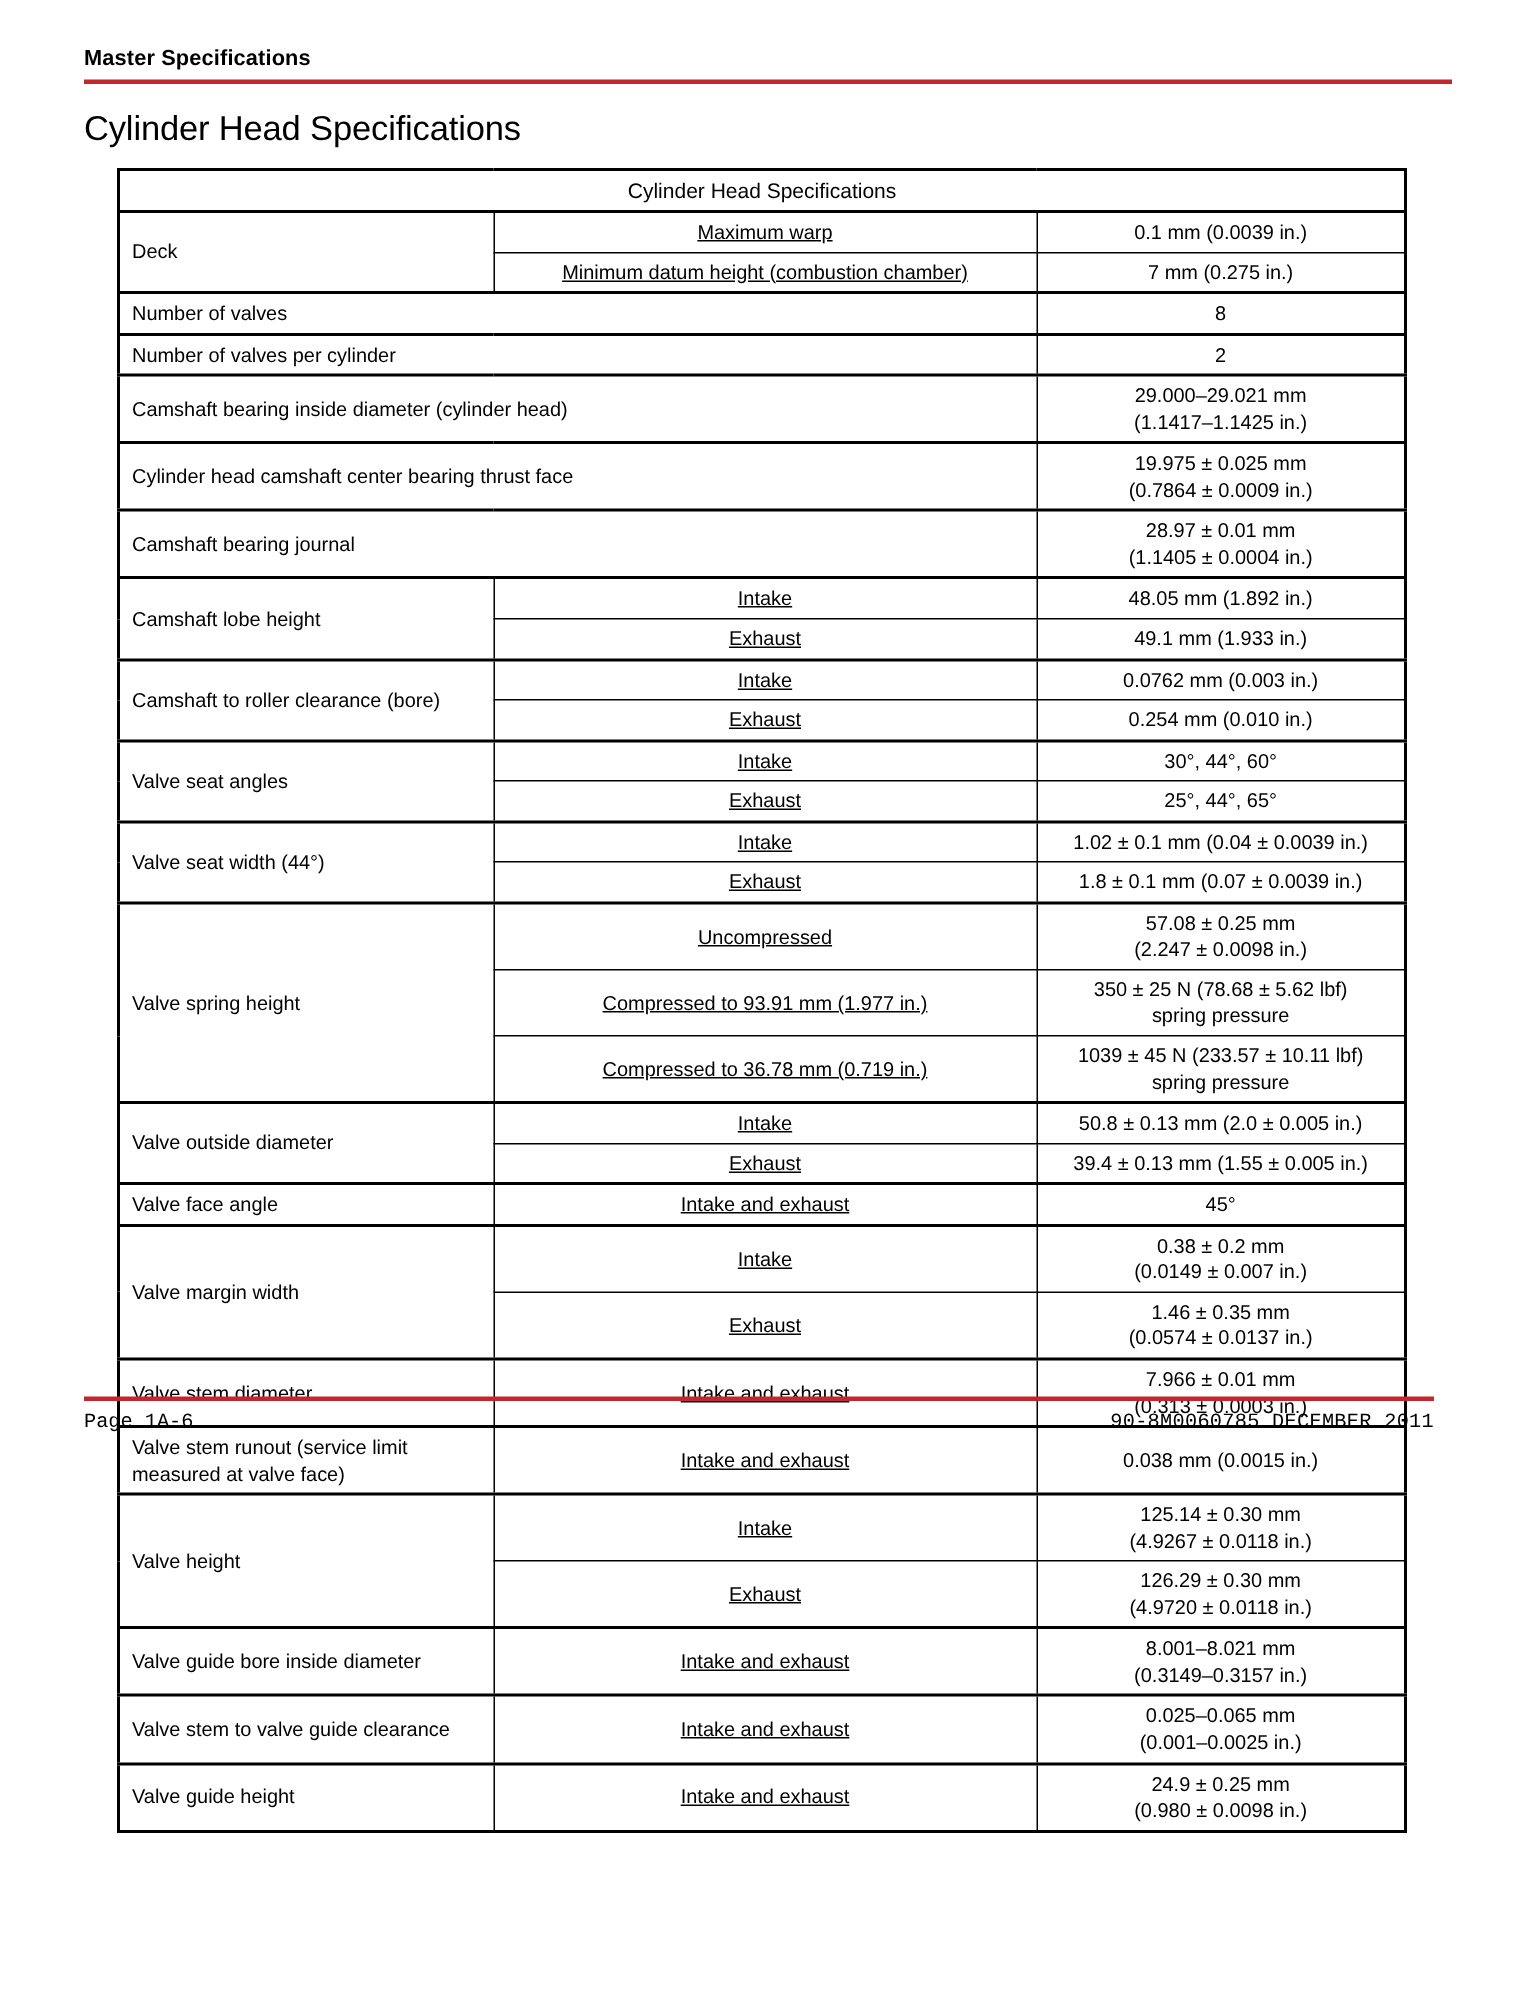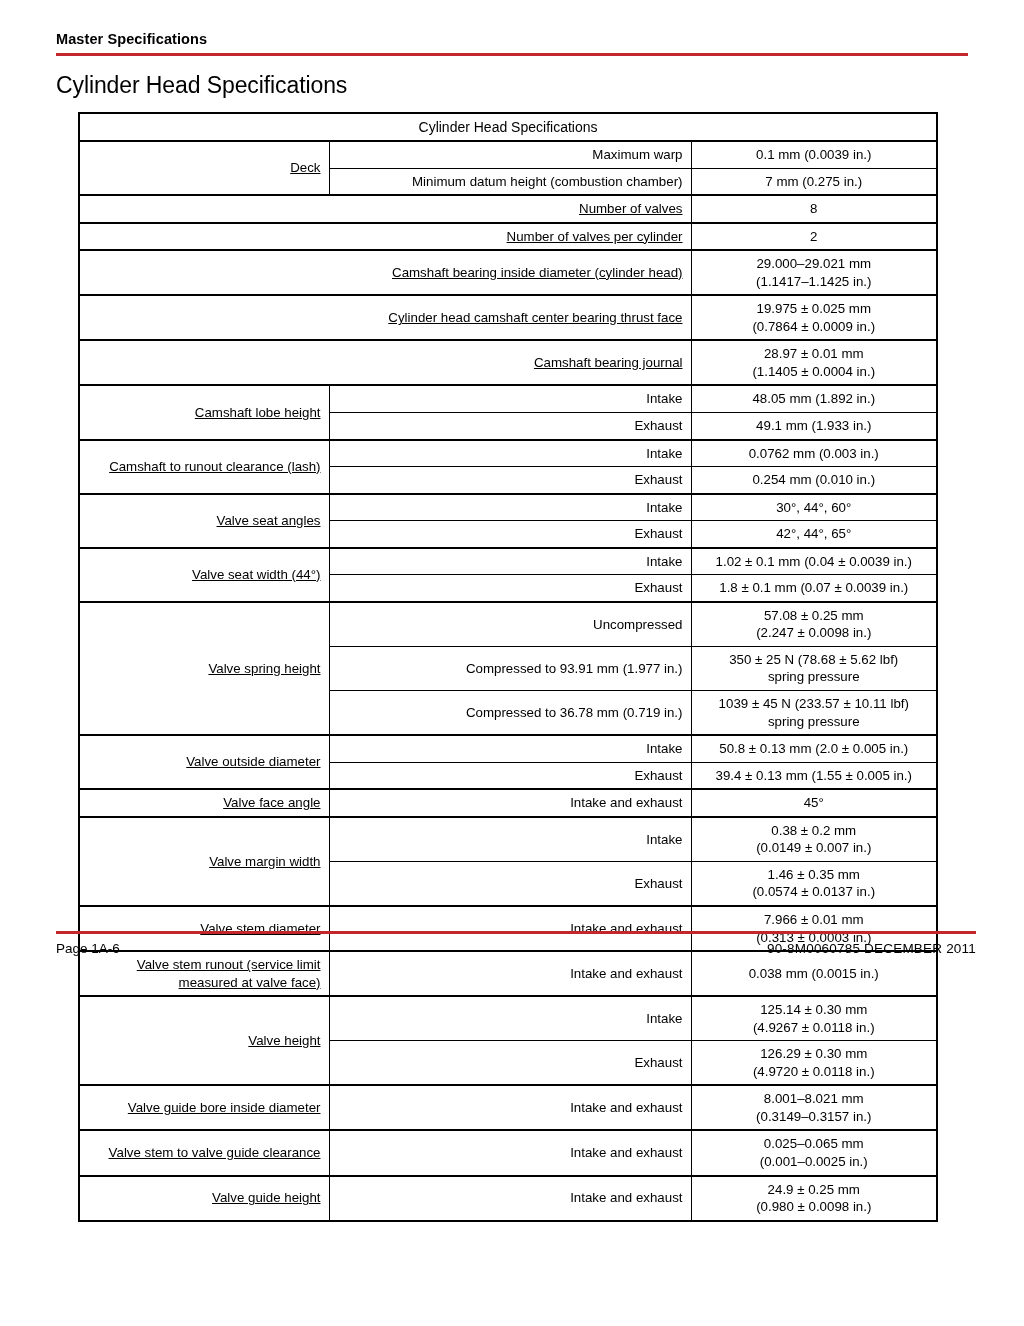--- a/index.html
+++ b/index.html
@@ -65,22 +65,22 @@
   table.spec col.c2 { width: 362px; }
   table.spec col.c3 { width: 246px; }
 
   table.spec td, table.spec th {
     border: 1.2px solid #000;
     padding: 4px 8px;
     vertical-align: middle;
     line-height: 1.32;
     font-weight: normal;
   }
-  td.lbl { text-align: right; text-decoration: underline; }
-  td.sub { text-align: right; }
+  td.lbl { text-align: left; }
+  td.sub { text-align: center; text-decoration: underline; }
   td.val { text-align: center; }
   th.tbl-title {
     text-align: center;
     font-weight: bold;
     font-size: 14px;
     padding: 5px 8px;
     border-bottom: 2.5px solid #000;
   }
   td.grp {
     border-right: 1.2px solid #000;
@@ -88,22 +88,23 @@
   
   tr.grp-top > td, tr.grp-top > th {
     border-top: 2.2px solid #000;
   }
   .h-two  { height: 44px; }
 
   
   .doc-footer {
     position: absolute;
     left: 56px;
-    right: 48px;
+    right: 68px;
     bottom: 40px;
+    font-family: Liberation Mono, monospace;
   }
   .footer-rule {
     height: 3px;
     background: #c1272d;
     width: 100%;
     margin-bottom: 7px;
   }
   .footer-row {
     display: flex;
     justify-content: space-between;
@@ -175,37 +176,37 @@
           <td class="lbl grp" rowspan="2">Camshaft lobe height</td>
           <td class="sub">Intake</td>
           <td class="val">48.05 mm (1.892 in.)</td>
         </tr>
         <tr>
           <td class="sub">Exhaust</td>
           <td class="val">49.1 mm (1.933 in.)</td>
         </tr>
 
         <tr class="grp-top">
-          <td class="lbl grp" rowspan="2">Camshaft to runout clearance (lash)</td>
+          <td class="lbl grp" rowspan="2">Camshaft to roller clearance (bore)</td>
           <td class="sub">Intake</td>
           <td class="val">0.0762 mm (0.003 in.)</td>
         </tr>
         <tr>
           <td class="sub">Exhaust</td>
           <td class="val">0.254 mm (0.010 in.)</td>
         </tr>
 
         <tr class="grp-top">
           <td class="lbl grp" rowspan="2">Valve seat angles</td>
           <td class="sub">Intake</td>
           <td class="val">30°, 44°, 60°</td>
         </tr>
         <tr>
           <td class="sub">Exhaust</td>
-          <td class="val">42°, 44°, 65°</td>
+          <td class="val">25°, 44°, 65°</td>
         </tr>
 
         <tr class="grp-top">
           <td class="lbl grp" rowspan="2">Valve seat width (44°)</td>
           <td class="sub">Intake</td>
           <td class="val">1.02 ± 0.1 mm (0.04 ± 0.0039 in.)</td>
         </tr>
         <tr>
           <td class="sub">Exhaust</td>
           <td class="val">1.8 ± 0.1 mm (0.07 ± 0.0039 in.)</td>

